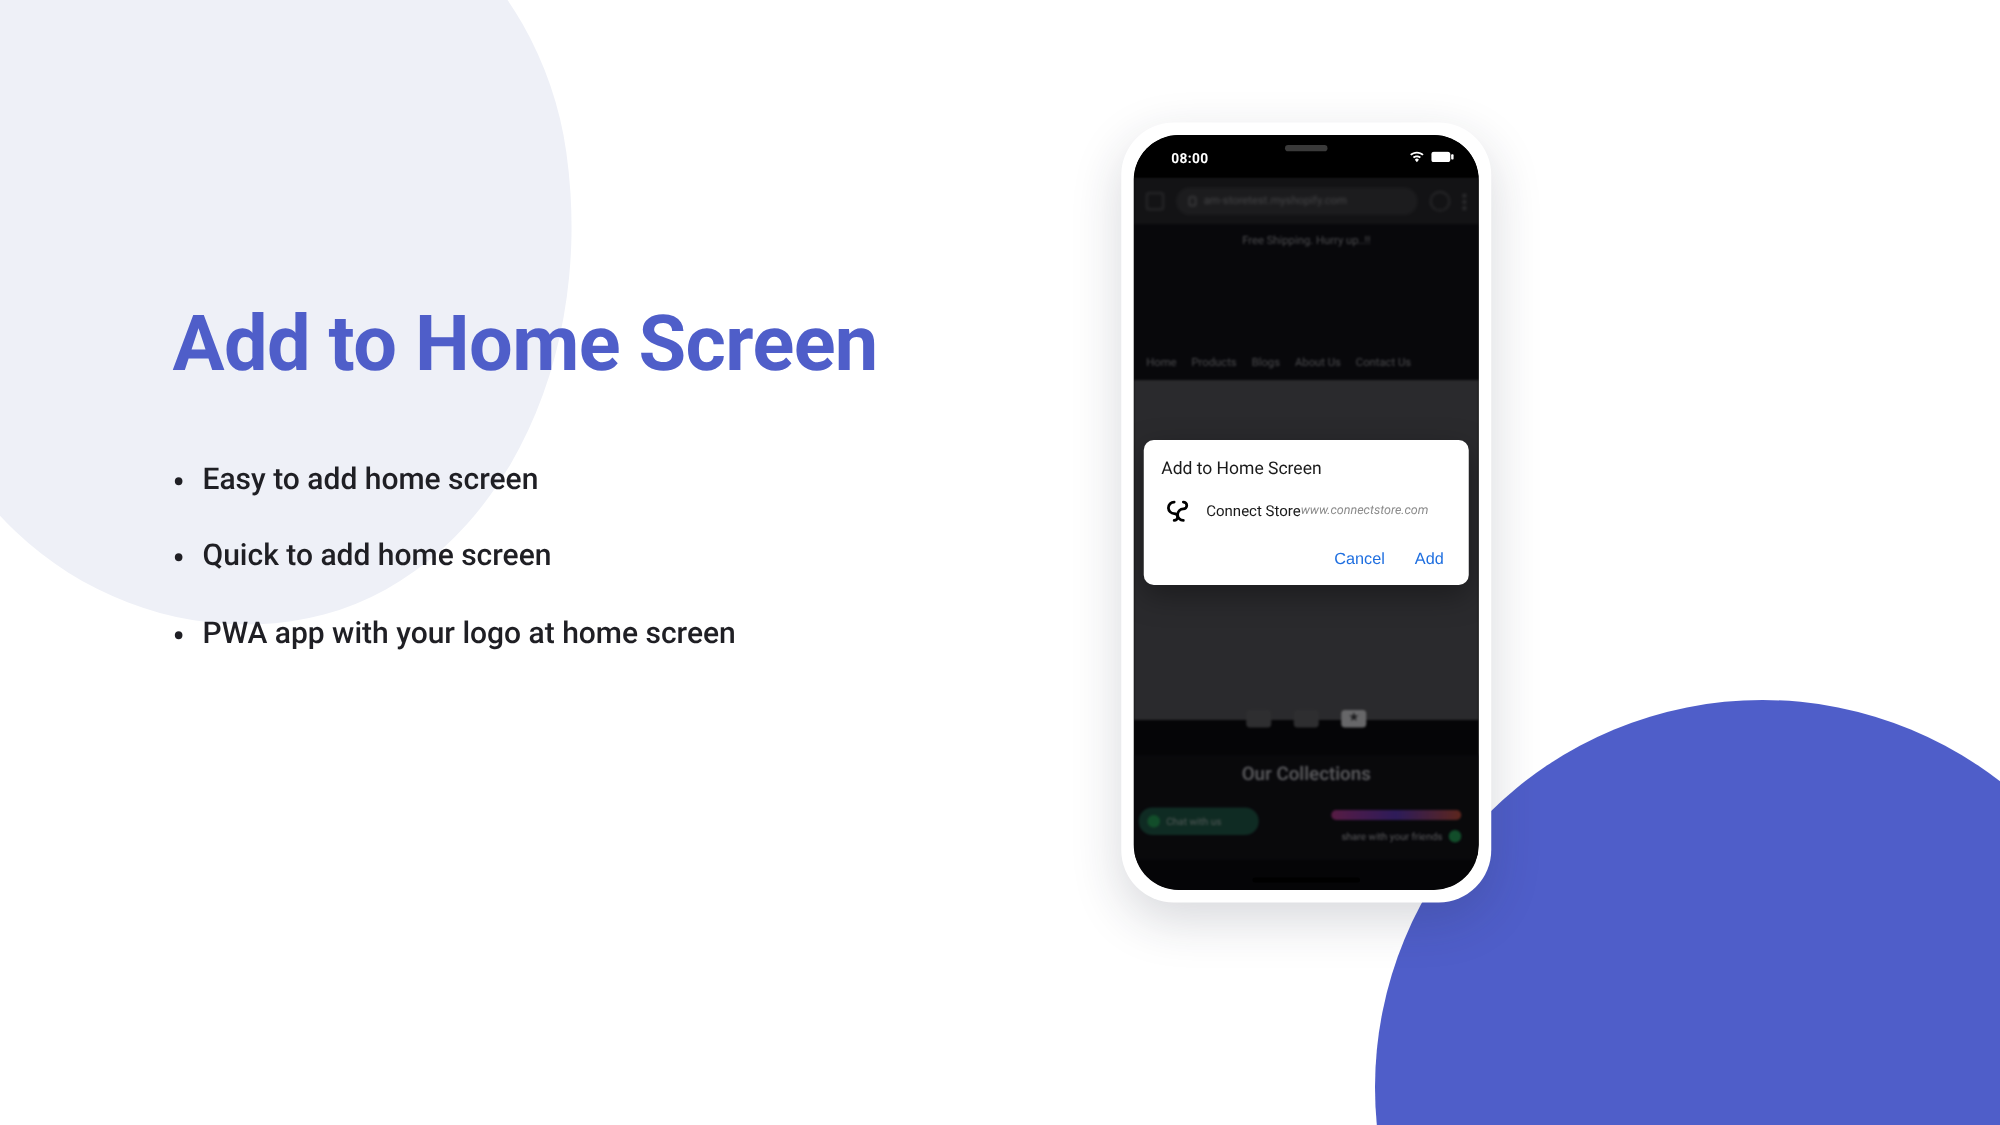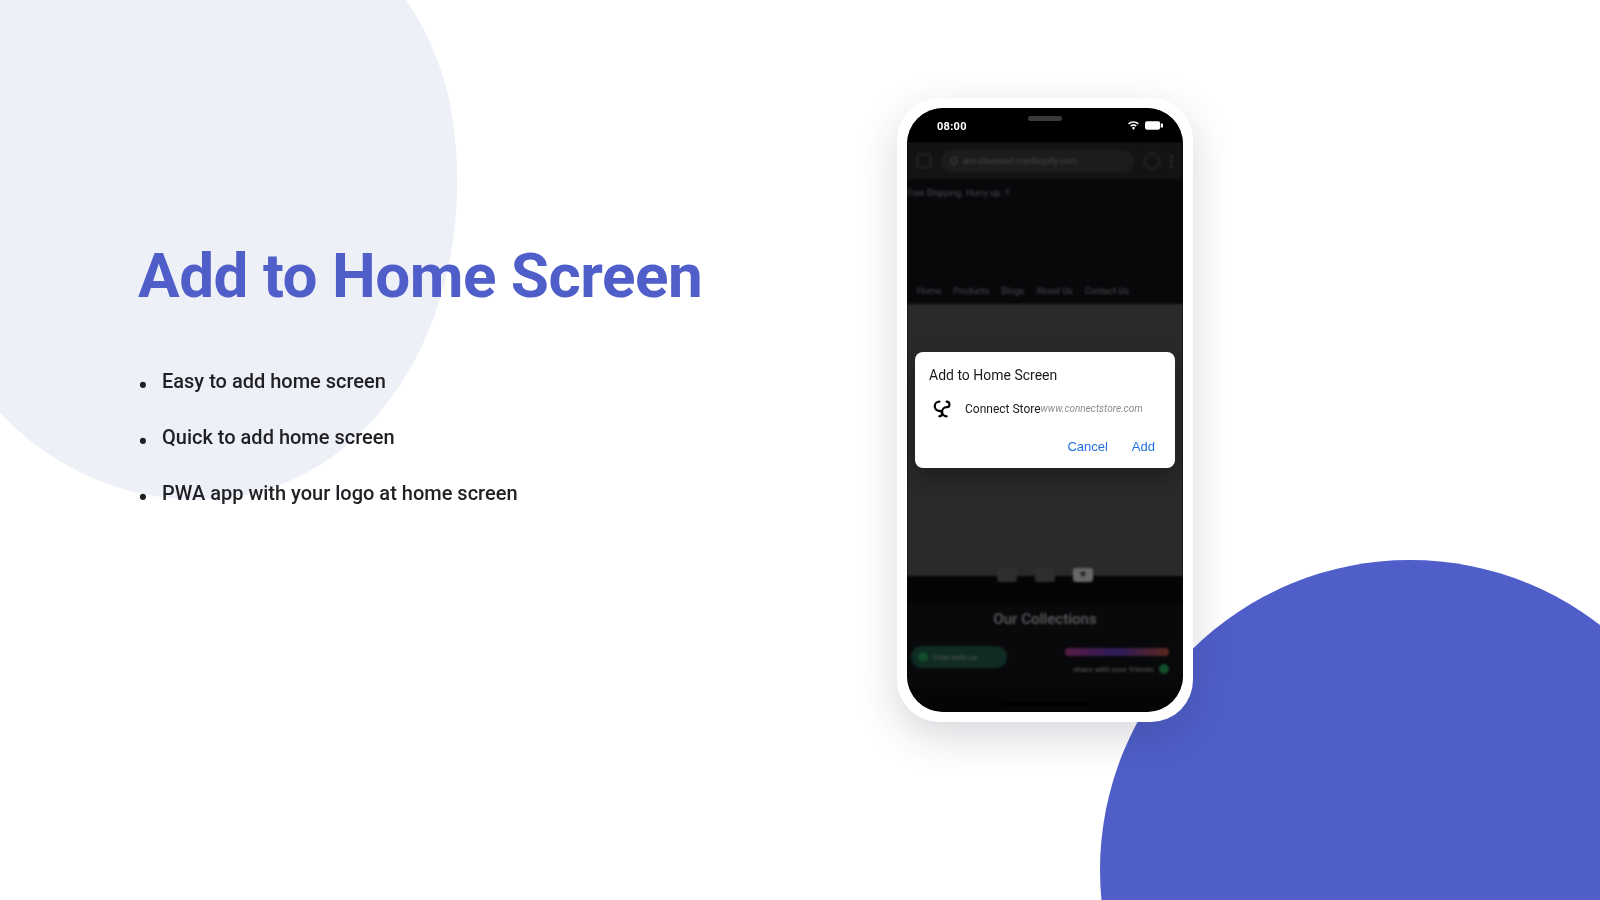--- a/index.html
+++ b/index.html
@@ -48,21 +48,21 @@
     font-weight: 700;
     color: #4f5ec9;
     line-height: 1.1;
     margin-bottom: 58px;
     letter-spacing: -0.5px;
   }
   .bullets {
     list-style: none;
   }
   .bullets li {
-    font-size: 20px;
+    font-size: 24px;
     color: #1f1f24;
     font-weight: 500;
     line-height: 1.3;
     margin-bottom: 30px;
     position: relative;
     padding-left: 24px;
   }
   .bullets li::before {
     content: "•";
     position: absolute;
@@ -192,20 +192,21 @@
     top: 72px; left:0; right:0;
     height: 124px;
     background: #0b0b0e;
     filter: blur(1.2px);
     opacity: 0.8;
   }
   .ship-note {
     position:absolute;
     top: 80px;
     left:0; right:0;
+    text-align:center;
     font-size: 9px;
     color:#cfcfcf;
     filter: blur(0.8px);
     opacity: 0.7;
   }
   .nav-row {
     position:absolute;
     top: 178px;
     left:0; right:0;
     padding: 0 10px;

